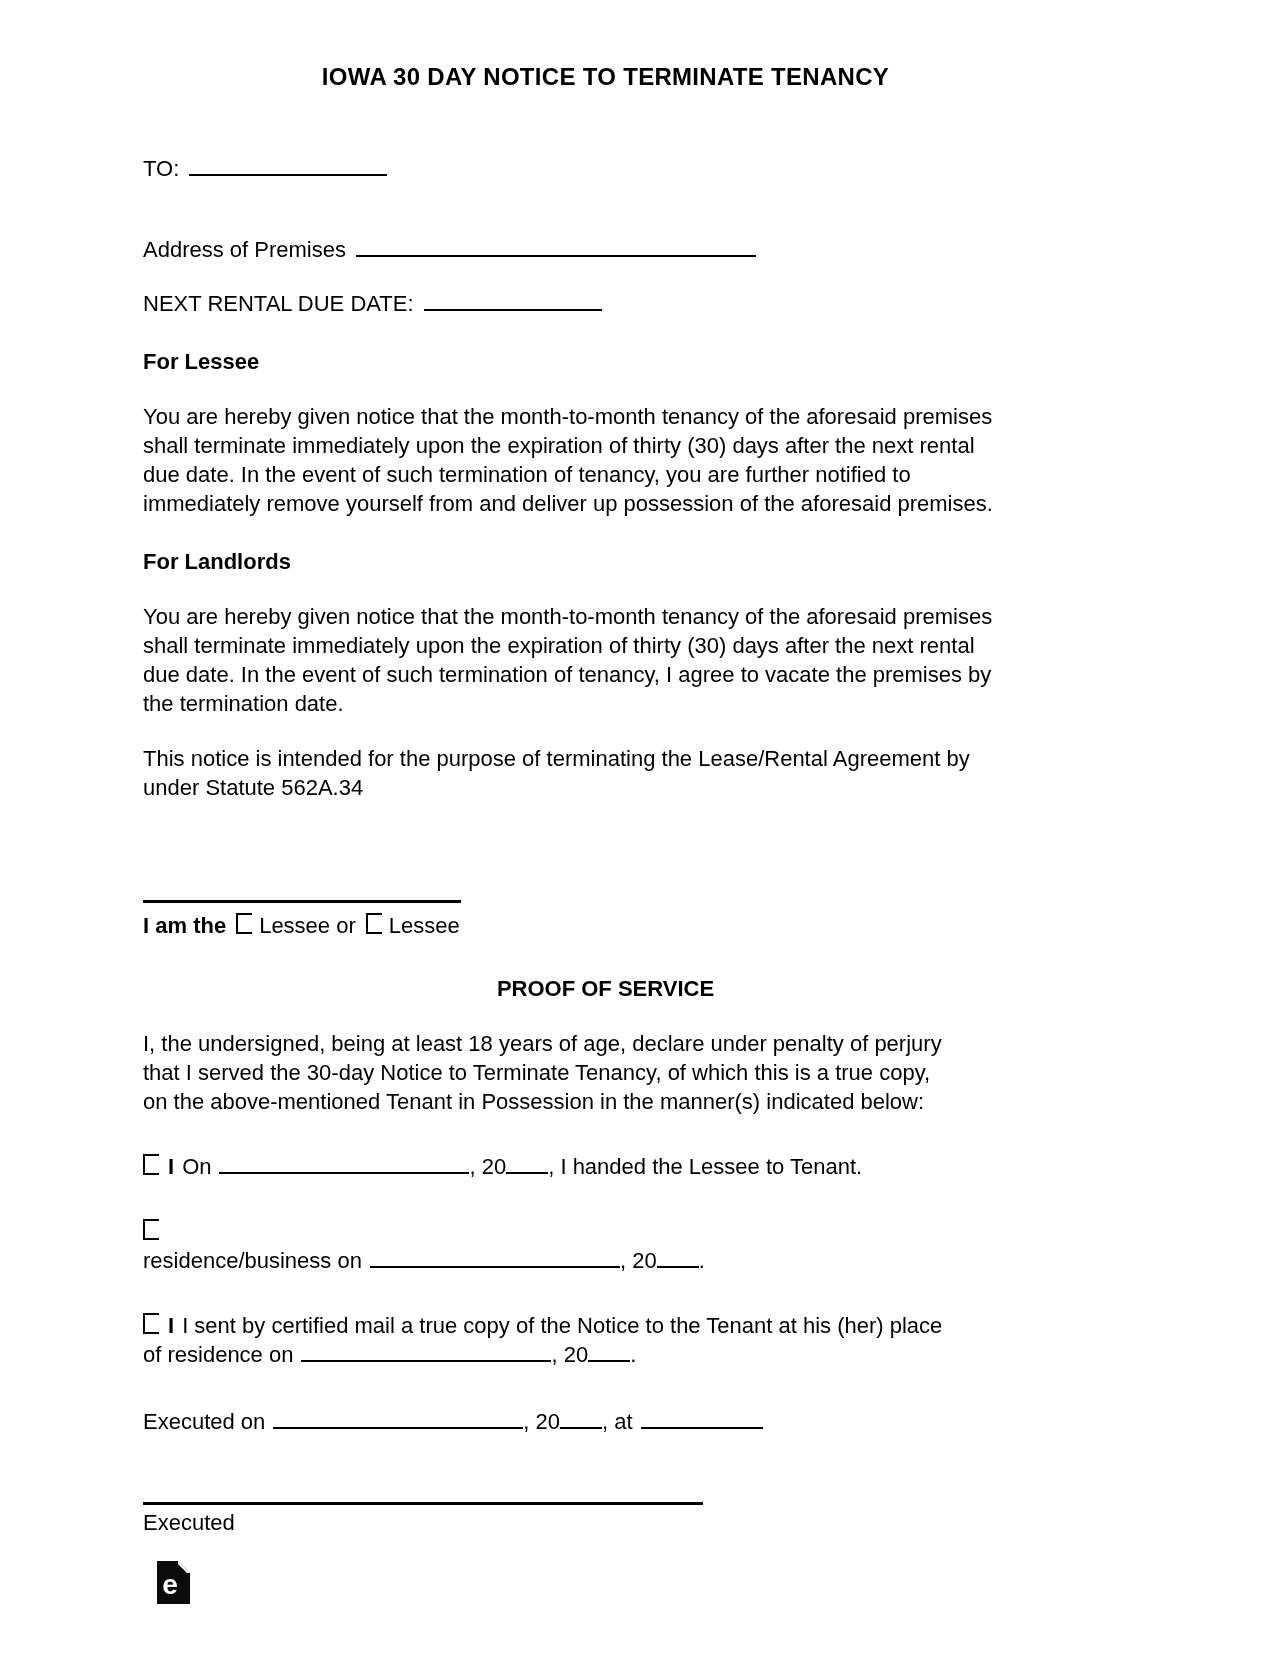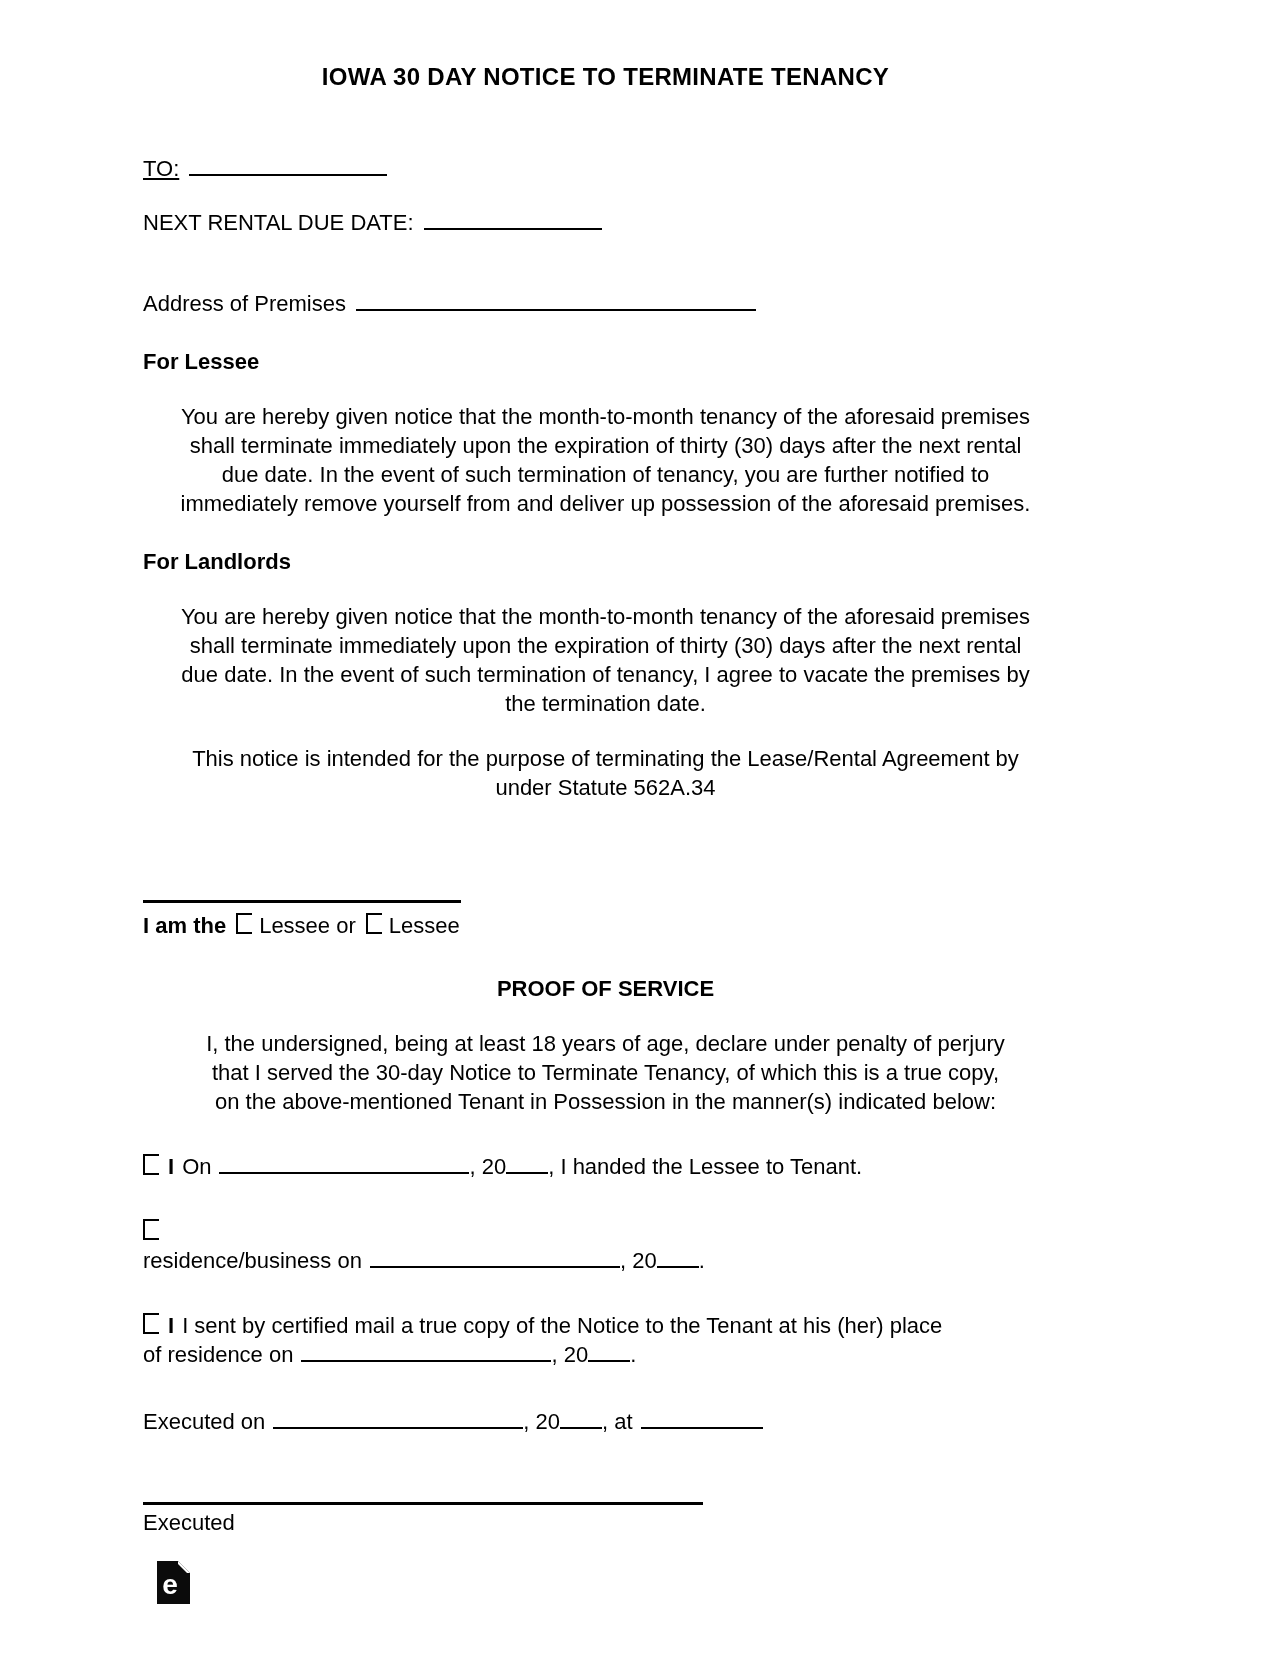--- a/index.html
+++ b/index.html
@@ -25,31 +25,30 @@
     width: 925px;
   }
   .doc-title {
     margin-top: 62px;
     text-align: center;
     font-weight: bold;
     font-size: 24px;
     letter-spacing: 0.3px;
   }
   .line { white-space: nowrap; }
-  .field-line-to       { margin-top: 63px; text-decoration: underline; }
+  .field-line-to       { margin-top: 63px; }
   .field-line-address  { margin-top: 52px; }
   .field-line-next     { margin-top: 25px; }
   .section-heading {
     font-weight: bold;
     margin-top: 29px;
   }
   .para {
     margin-top: 26px;
     white-space: pre-line;
-    text-align: center;
   }
   .blank {
     display: inline-block;
     border-bottom: 2px solid #000;
     height: 20px;
     vertical-align: baseline;
   }
   .w-to    { width: 198px; margin-left: 10px; }
   .w-addr  { width: 400px; margin-left: 10px; }
   .w-next  { width: 178px; margin-left: 10px; }
@@ -94,23 +93,23 @@
 </head>
 <body>
 
 <div class="page">
   <div class="content">
 
     <div class="doc-title">IOWA 30 DAY NOTICE TO TERMINATE TENANCY</div>
 
     <div class="line field-line-to"><span>TO:</span><span class="blank w-to"></span></div>
 
+    <div class="line field-line-address"><span>Address of Premises</span><span class="blank w-addr"></span></div>
+
     <div class="line field-line-next"><span>NEXT RENTAL DUE DATE:</span><span class="blank w-next"></span></div>
-
-    <div class="line field-line-address"><span>Address of Premises</span><span class="blank w-addr"></span></div>
 
     <div class="section-heading">For Lessee</div>
     <div class="para">You are hereby given notice that the month-to-month tenancy of the aforesaid premises
 shall terminate immediately upon the expiration of thirty (30) days after the next rental
 due date. In the event of such termination of tenancy, you are further notified to
 immediately remove yourself from and deliver up possession of the aforesaid premises.</div>
 
     <div class="section-heading">For Landlords</div>
     <div class="para">You are hereby given notice that the month-to-month tenancy of the aforesaid premises
 shall terminate immediately upon the expiration of thirty (30) days after the next rental

